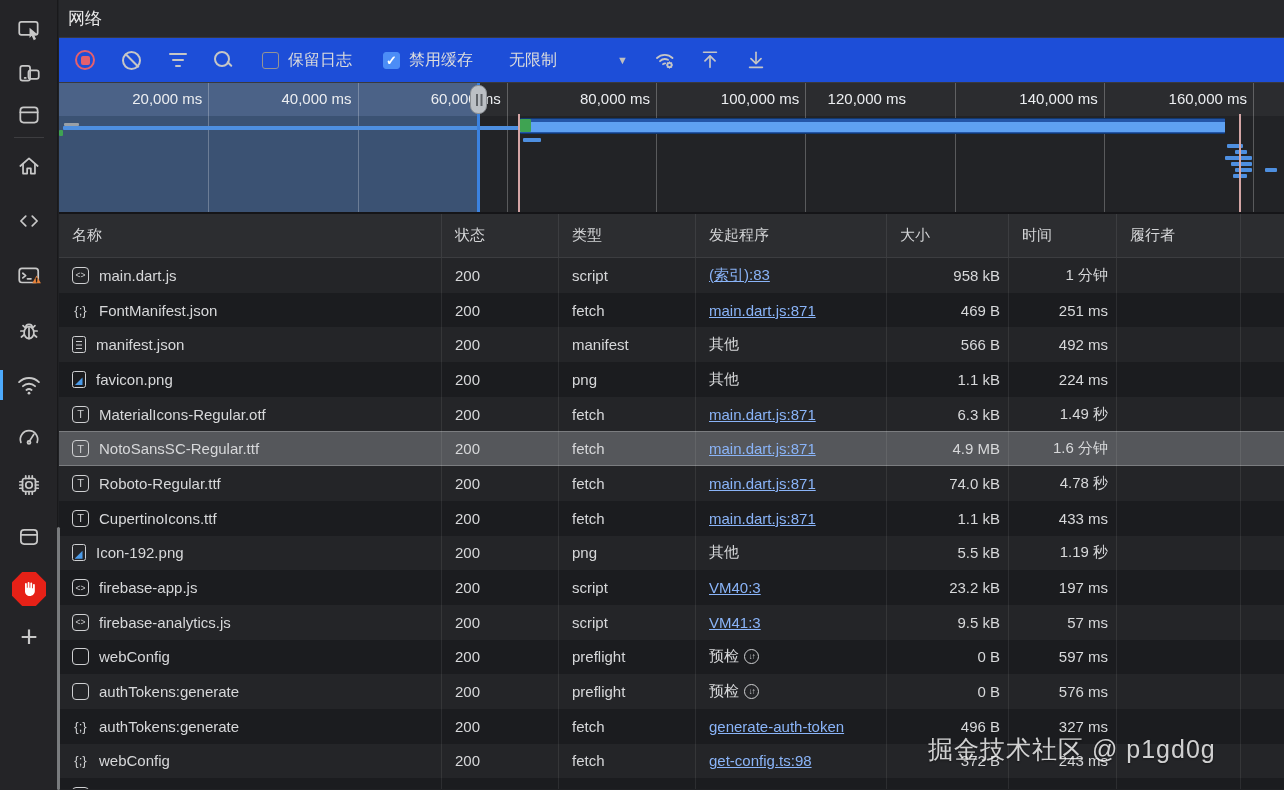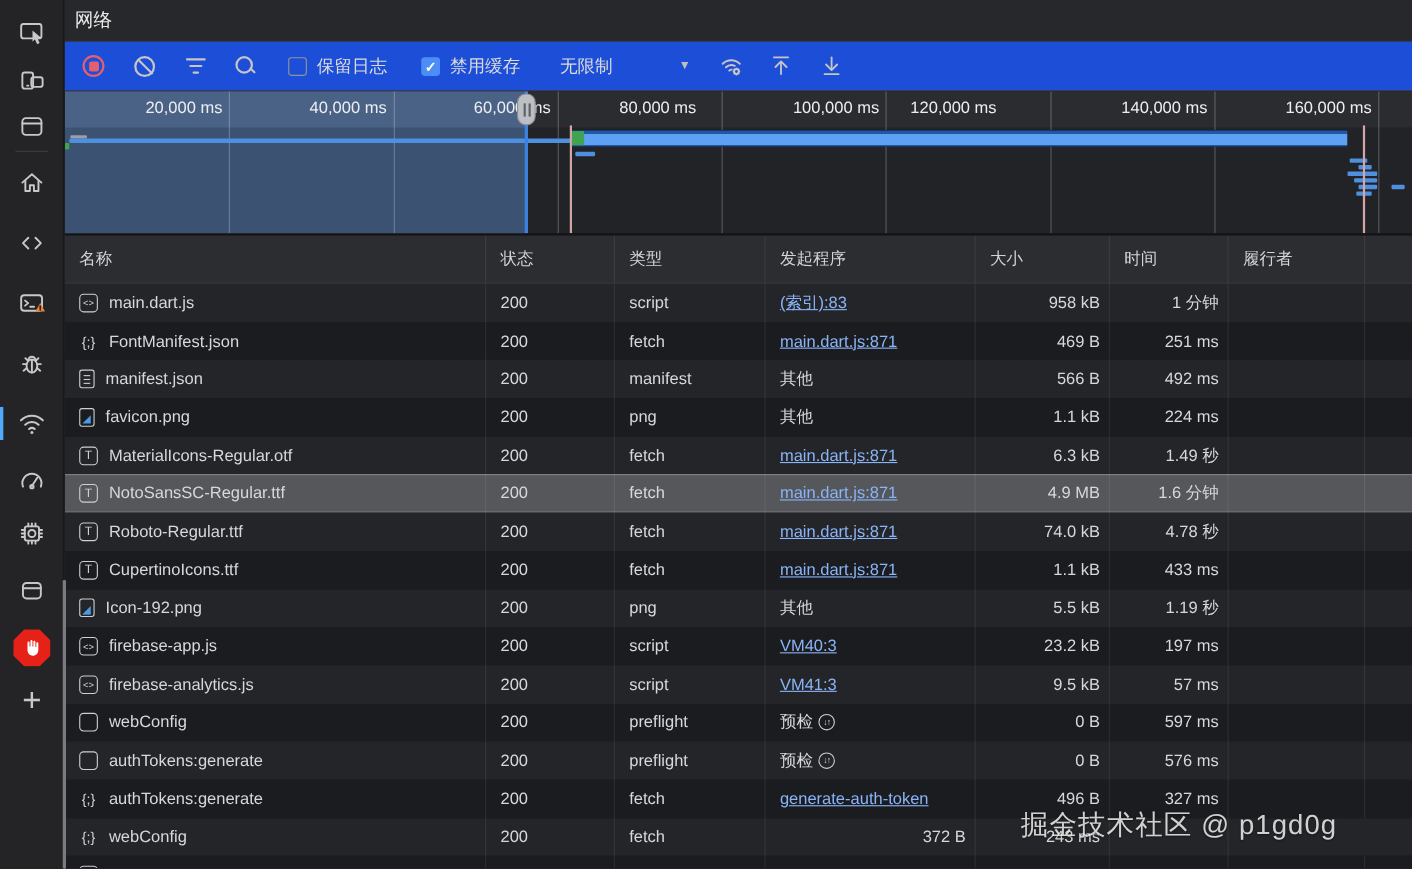--- a/index.html
+++ b/index.html
@@ -231,21 +231,21 @@
       <div class="tl-sel-ruler"></div>
       <div class="sel-line"></div>
       <div class="sel-handle"></div>
     <div class="gridline" style="left: 149.25px;"></div>
         <div class="tick-label" style="left: 39.25px;">20,000 ms</div>
         <div class="gridline" style="left: 298.5px;"></div>
         <div class="tick-label" style="left: 188.5px;">40,000 ms</div>
         <div class="gridline" style="left: 447.75px;"></div>
         <div class="tick-label" style="left: 337.75px;">60,000 ms</div>
         <div class="gridline" style="left: 597px;"></div>
-        <div class="tick-label" style="left: 487px; text-align: center;">80,000 ms</div>
+        <div class="tick-label" style="left: 487px;">80,000 ms</div>
         <div class="gridline" style="left: 746.25px;"></div>
         <div class="tick-label" style="left: 636.25px;">100,000 ms</div>
         <div class="gridline" style="left: 895.5px;"></div>
         <div class="tick-label" style="left: 743px;">120,000 ms</div>
         <div class="gridline" style="left: 1044.75px;"></div>
         <div class="tick-label" style="left: 934.75px;">140,000 ms</div>
         <div class="gridline" style="left: 1194px;"></div>
         <div class="tick-label" style="left: 1084px;">160,000 ms</div>
         <div class="tl-bar" style="left: 5px; top: 40px; width: 15px; height: 3px; background: rgb(154, 160, 166);"></div>
         <div class="tl-bar" style="left: 0px; top: 47px; width: 4px; height: 6px; background: rgb(63, 163, 82);"></div>
@@ -488,20 +488,23 @@
     <div class="cell"></div>
     <div class="cell" style="border-right:none"></div>
   </div>
         <div class="row">
     <div class="cell">
       <span class="ficon json">{;}</span>
       <span>webConfig</span>
     </div>
     <div class="cell">200</div>
     <div class="cell">fetch</div>
+    <div class="cell">
+            <a class="init-link">get-config.ts:98</a>
+          </div>
     <div class="cell num">372 B</div>
     <div class="cell num">243 ms</div>
     <div class="cell"></div>
     <div class="cell" style="border-right:none"></div>
   </div>
         <div class="row">
     <div class="cell">
       <span class="ficon square"></span>
       <span></span>
     </div>

